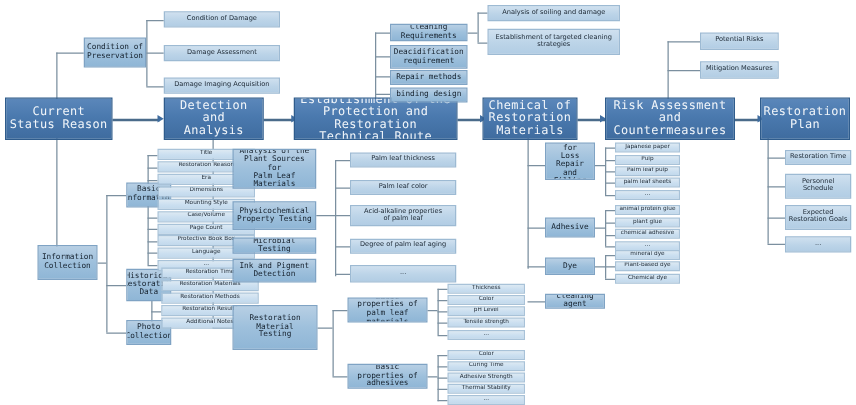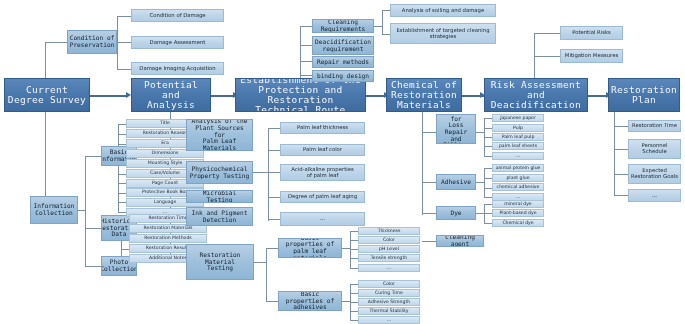--- a/index.html
+++ b/index.html
@@ -173,43 +173,43 @@
   <div class="ln lnh" style="left:534px;top:56px;width:26px;"></div>
 
   <div class="ln lnv" style="left:614px;top:110px;height:85px;"></div>
   <div class="ln lnh" style="left:614px;top:126px;width:14px;"></div>
   <div class="ln lnh" style="left:614px;top:149px;width:14px;"></div>
   <div class="ln lnh" style="left:614px;top:174px;width:14px;"></div>
   <div class="ln lnh" style="left:614px;top:195px;width:14px;"></div>
 
   <div class="node n0" style="left:4px;top:78px;width:86px;height:34px;">
     <span class="lbl">Current
-Degree Survey</span>
+Status Reason</span>
     </div>
 
   <div class="node n0" style="left:131px;top:78px;width:80px;height:34px;">
-    <span class="lbl">Potential and
+    <span class="lbl">Detection and
 Analysis</span>
     </div>
 
   <div class="node n0" style="left:235px;top:78px;width:131px;height:34px;">
     <span class="lbl">Establishment of the
 Protection and Restoration
 Technical Route</span>
     </div>
 
   <div class="node n0" style="left:386px;top:78px;width:76px;height:34px;">
     <span class="lbl">Chemical of
 Restoration
 Materials</span>
     </div>
 
   <div class="node n0" style="left:484px;top:78px;width:104px;height:34px;">
     <span class="lbl">Risk Assessment and
-Deacidification</span>
+Countermeasures</span>
     </div>
 
   <div class="node n0" style="left:608px;top:78px;width:72px;height:34px;">
     <span class="lbl">Restoration
 Plan</span>
     </div>
 
   <div class="node n1" style="left:67px;top:30px;width:50px;height:24px;">
     <span class="lbl">Condition of
 Preservation</span>

